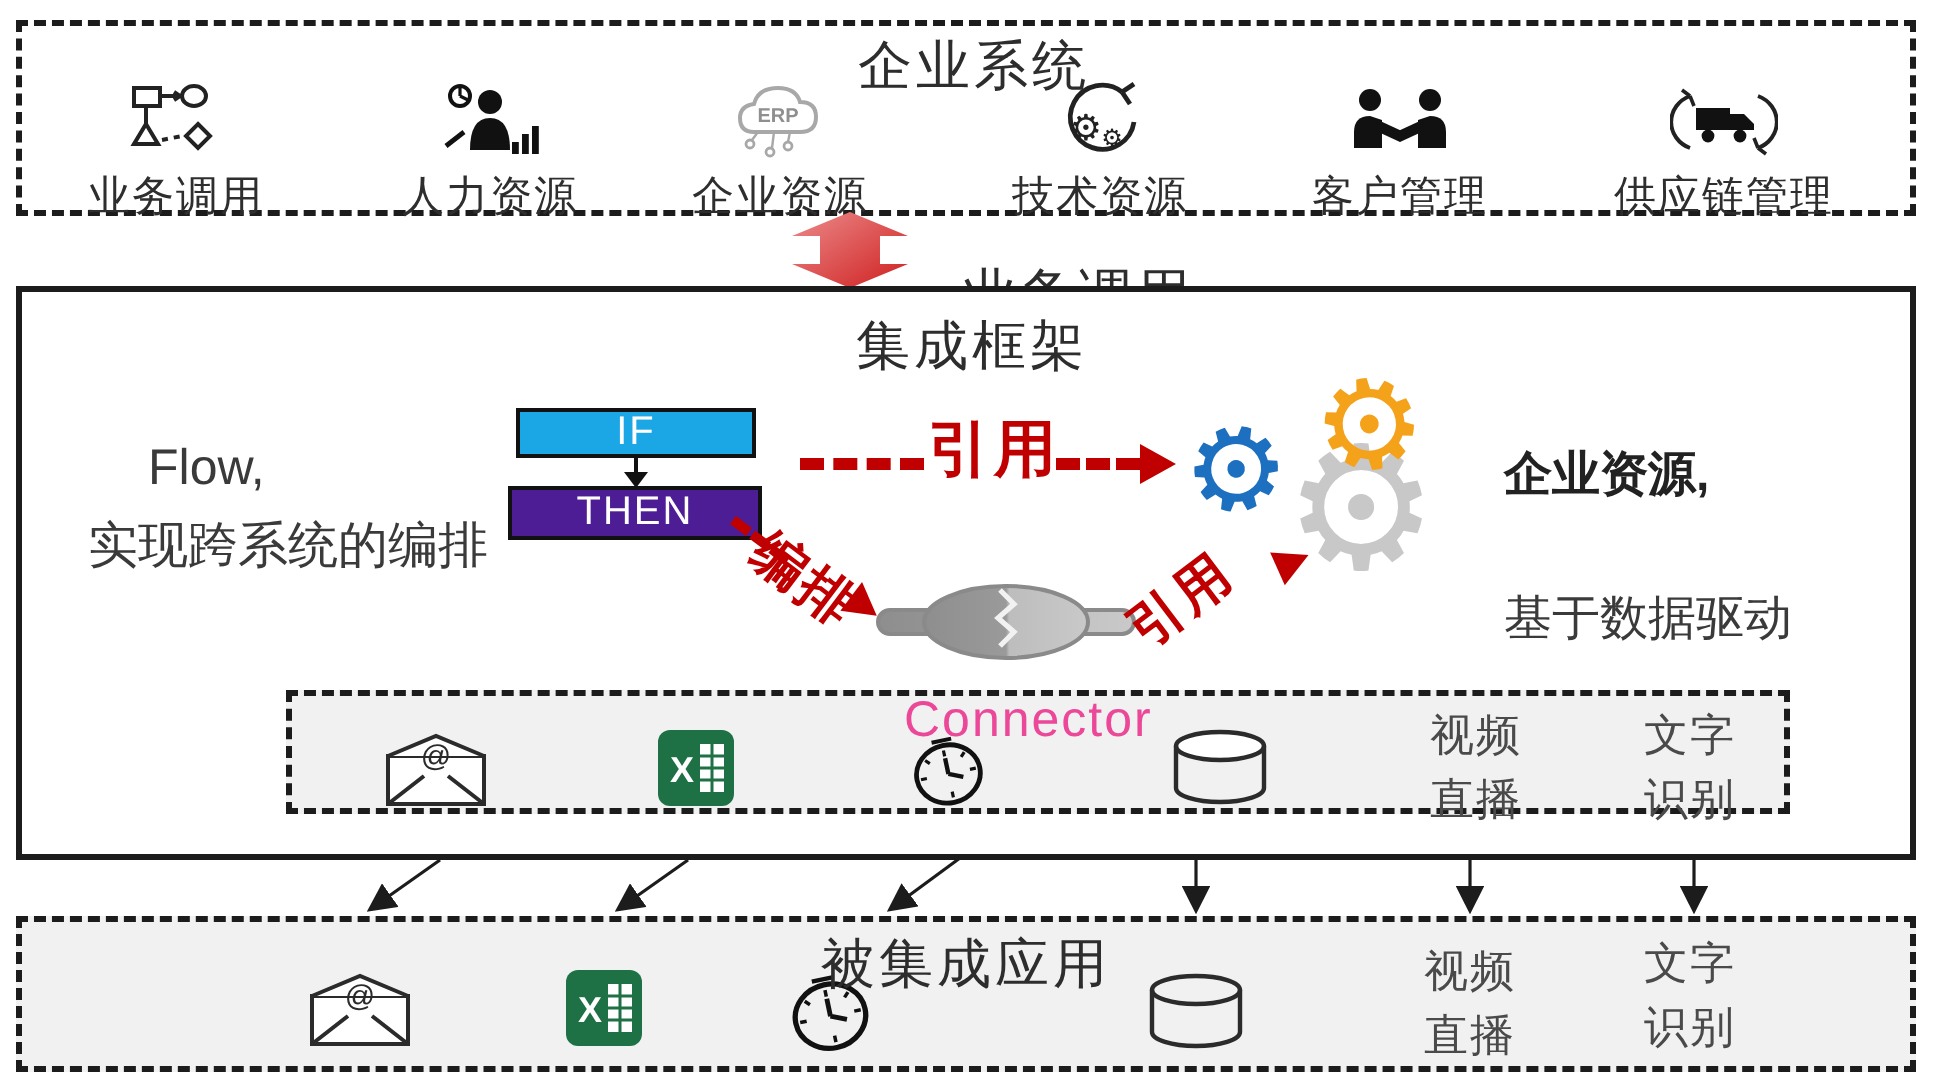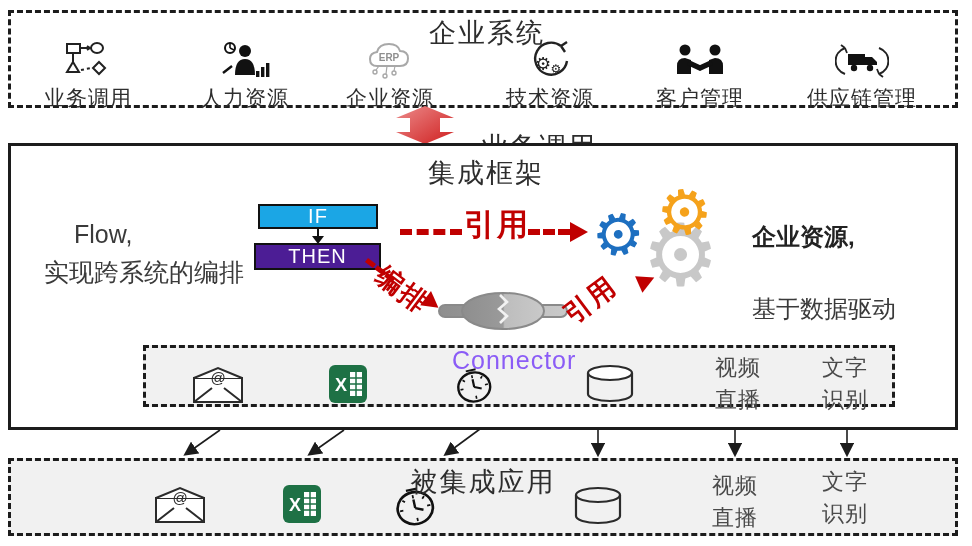--- a/index.html
+++ b/index.html
@@ -173,21 +173,21 @@
       <rect x="3" y="15" width="128" height="12" rx="6" fill="url(#plug)" stroke="#8a8a8a" stroke-width="2"></rect>
       <ellipse cx="67" cy="21" rx="41" ry="18" fill="url(#plug)" stroke="#8a8a8a" stroke-width="2"></ellipse>
       <path d="M64,5 l7,7 l-8,7 l8,7 l-7,7" fill="none" stroke="#f2f2f2" stroke-width="2.6"></path>
     </svg>
   </div>
 
   <div class="red-note" style="left:578px;top:296px;font-size:27px;transform:rotate(-37deg);transform-origin:left bottom;">引用</div>
   <div class="tri" style="left:638px;top:272px;border-top:9px solid transparent;border-bottom:9px solid transparent;border-left:17px solid #C00000;transform:rotate(-24deg);"></div>
 
   <div class="dashed-box" style="left:143px;top:345px;width:752px;height:62px;background:#f1f1f1;"></div>
-  <div class="note" style="left:452px;top:346px;font-size:25px;color:#8b5cf6;letter-spacing:1px;">Connector</div>
+  <div class="note" style="left:452px;top:346px;font-size:25px;color:#ec4899;letter-spacing:1px;">Connector</div>
 
   <div class="icon-spot" style="left:192px;top:366px;">
     <svg width="52" height="38" viewBox="0 0 52 38" fill="none" stroke="#2b2b2b" stroke-width="2">
       <rect x="2" y="12" width="48" height="24" fill="#fff"></rect>
       <path d="M2,12 L26,2 L50,12" fill="#fff"></path>
       <path d="M2,36 L20,22 M50,36 L32,22"></path>
       <text x="26" y="17" font-size="15" fill="#2b2b2b" stroke="none" text-anchor="middle">@</text>
     </svg>
   </div>
   <div class="icon-spot" style="left:328px;top:364px;">

